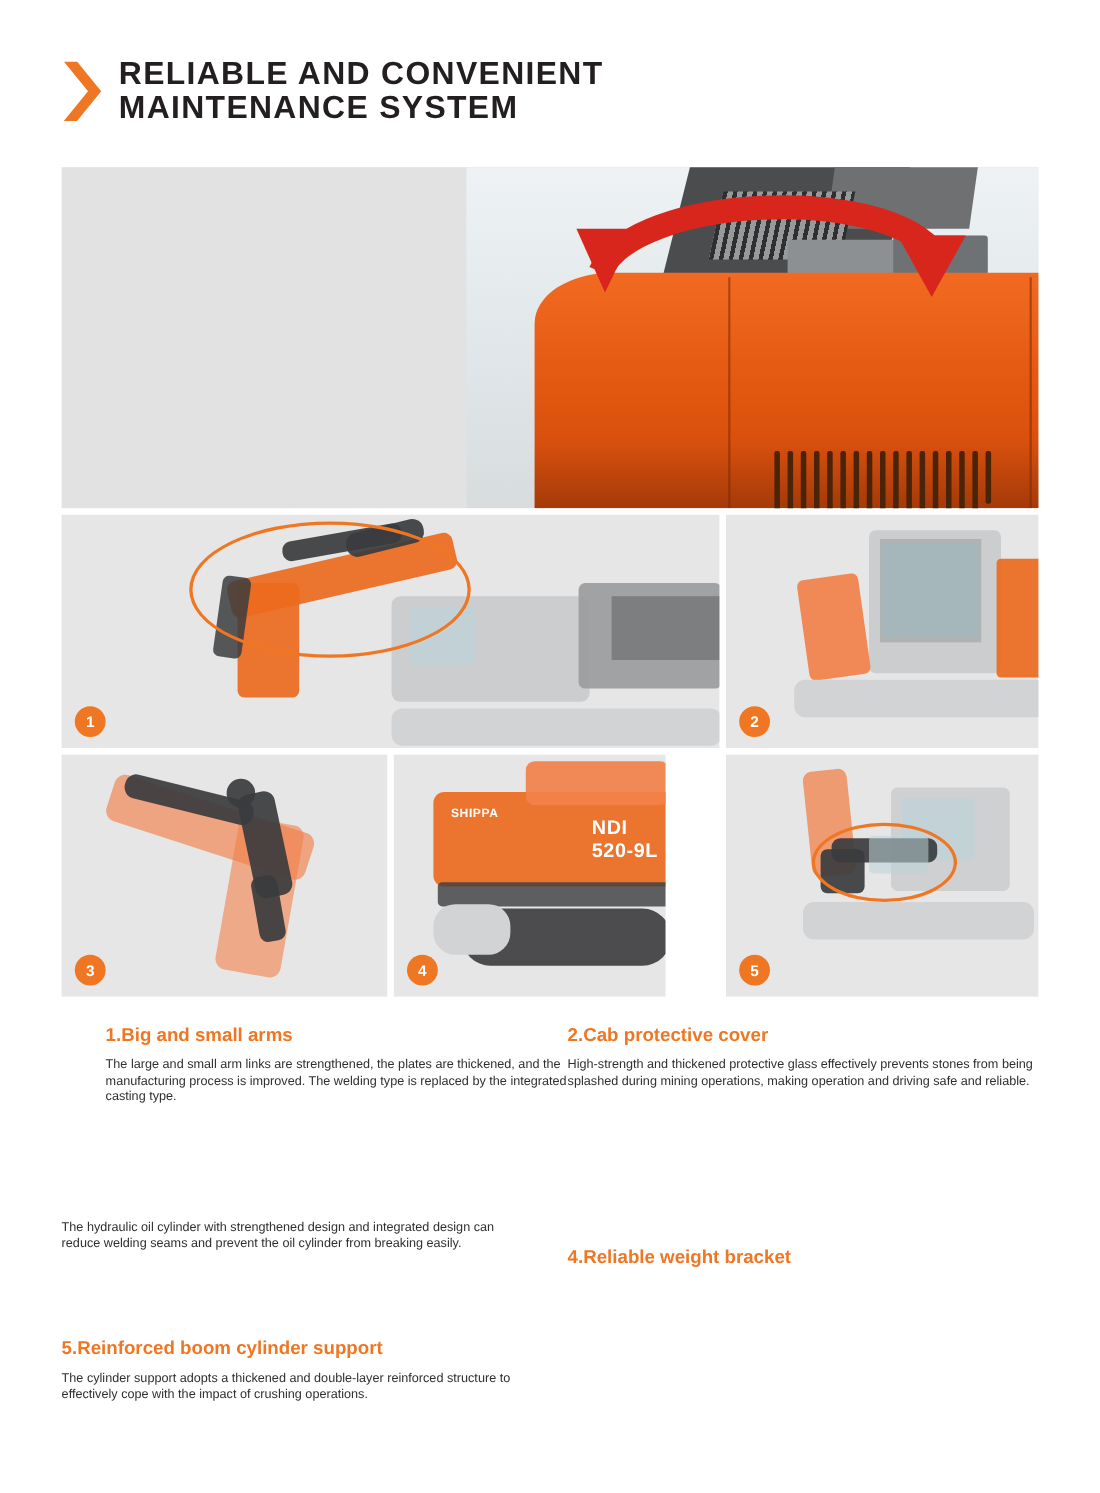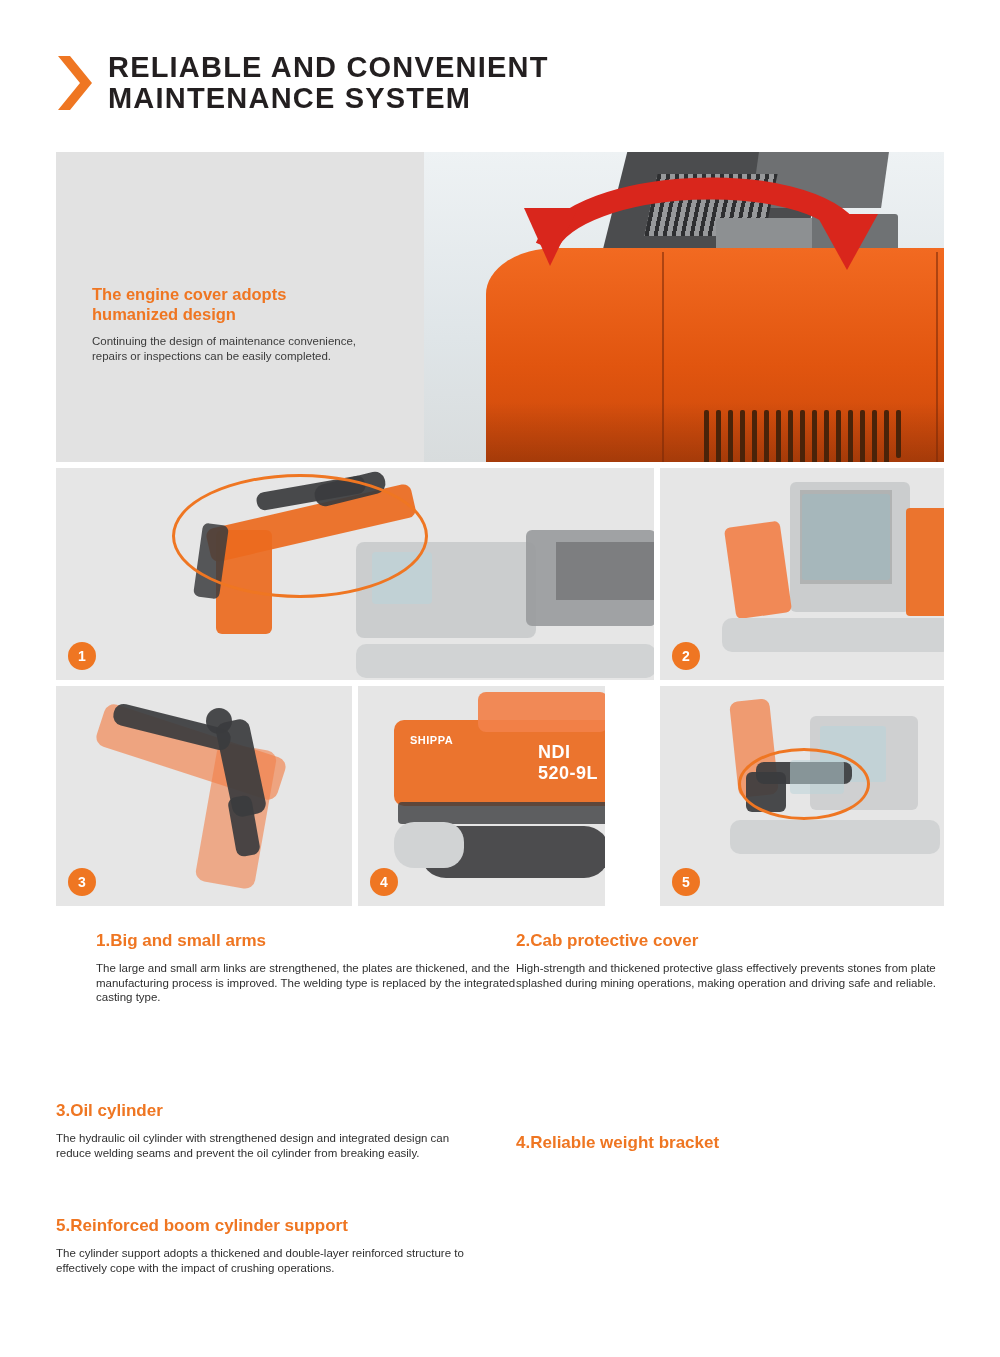--- a/index.html
+++ b/index.html
@@ -289,24 +289,20 @@
       <div class="v" style="left: 180px; height: 56px;"></div>
       <div class="v" style="left: 192px; height: 48px;"></div>
     </div>
 
   <svg class="hero-arrow-svg" viewBox="0 0 380 120">
     <path d="M40,85 C70,15 300,5 345,70" stroke="#d9261c" stroke-width="22" fill="none" stroke-linecap="butt"></path>
     <polygon points="18,46 72,46 44,104" fill="#d9261c"></polygon>
     <polygon points="310,52 372,52 341,108" fill="#d9261c"></polygon>
   </svg>
 
-  <div class="hero-callout">
-    <div class="hero-callout-title">The engine cover adopts humanized design</div>
-    <div class="hero-callout-body">Continuing the design of maintenance convenience, repairs or inspections can be easily completed.</div>
-  </div>
 </div>
 
 <div class="grid">
 
   <div class="cell c1">
     <div class="machine grey" style="left:300px;top:74px;width:180px;height:96px;border-radius:8px;"></div>
     <div class="machine glass" style="left:316px;top:84px;width:60px;height:52px;border-radius:4px;opacity:.7;"></div>
     <div class="machine grey-d" style="left:470px;top:62px;width:130px;height:96px;border-radius:6px;"></div>
     <div class="machine dark" style="left:500px;top:74px;width:100px;height:58px;opacity:.35;"></div>
     <div class="track" style="left:300px;top:176px;width:300px;height:34px;"></div>
@@ -363,25 +359,24 @@
   </div>
 </div>
 
 <div class="txt t1">
   <h3>1.Big and small arms</h3>
   <p>The large and small arm links are strengthened, the plates are thickened, and the manufacturing process is improved. The welding type is replaced by the integrated casting type.</p>
 </div>
 
 <div class="txt t2">
   <h3>2.Cab protective cover</h3>
-  <p>High-strength and thickened protective glass effectively prevents stones from plate splashed during mining operations, making operation and driving safe and reliable.</p>
+  <p>High-strength and thickened protective glass effectively prevents stones from being splashed during mining operations, making operation and driving safe and reliable.</p>
 </div>
 
 <div class="txt t3">
-  <h3>3.Oil cylinder</h3>
   <p>The hydraulic oil cylinder with strengthened design and integrated design can reduce welding seams and prevent the oil cylinder from breaking easily.</p>
 </div>
 
 <div class="txt t4">
   <h3> 4.Reliable weight bracket</h3>
 </div>
 
 <div class="txt t5">
   <h3>5.Reinforced boom cylinder support</h3>
   <p>The cylinder support adopts a thickened and double-layer reinforced structure to effectively cope with the impact of crushing operations.</p>

